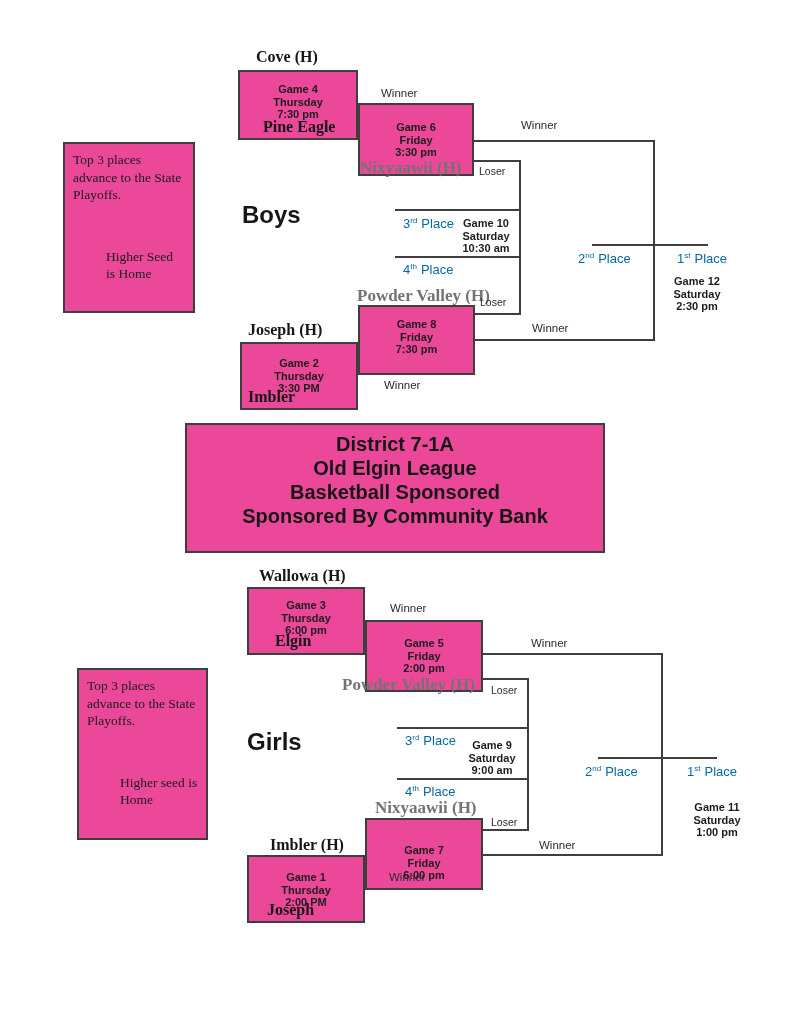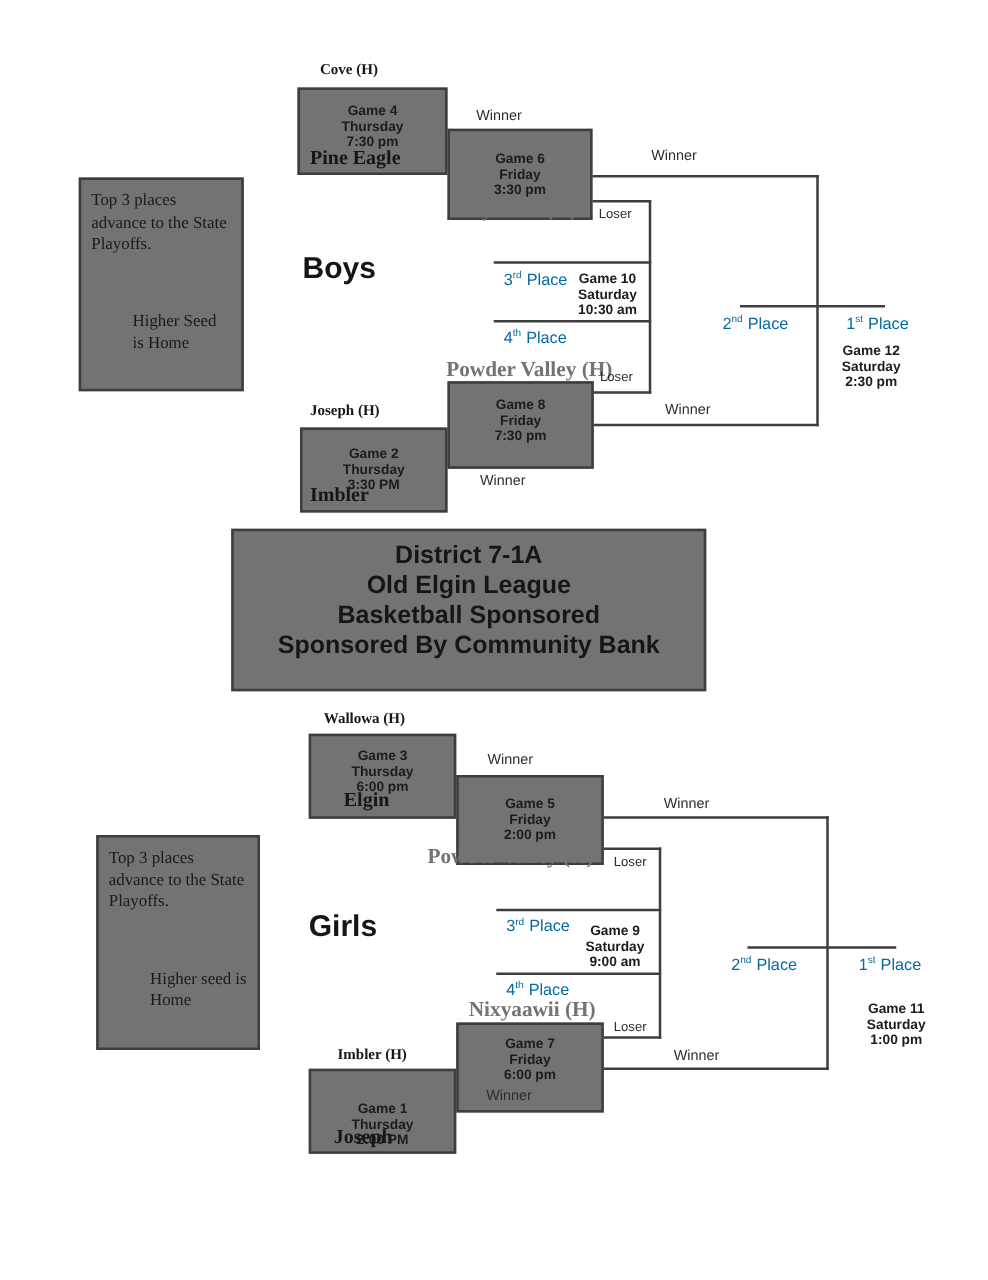--- a/index.html
+++ b/index.html
@@ -1,29 +1,29 @@
 <!DOCTYPE html>
 <html><head>
 <meta charset="utf-8">
 <style>
   html,body { margin:0; padding:0; background:#ffffff; }
   .sheet {
     position:relative; width:790px; height:1024px; background:#ffffff;
     font-family:"Liberation Sans", sans-serif; color:#1c1c1c; overflow:hidden;
   }
   .box {
-    position:absolute; border:2px solid #3e3e3e; box-sizing:border-box; background:#737373;
+    position:absolute; border:2px solid #3e3e3e; box-sizing:border-box; background:#ec4899;
   }
   .hline, .vline { position:absolute; background:#3e3e3e; }
   .gd { text-align:center; font-weight:bold; font-size:11px; line-height:12.5px; }
   .gd div { white-space:nowrap; }
   .gblock { position:absolute; }
   .seed {
     position:absolute; font-family:"Liberation Serif", serif; font-weight:bold;
-    font-size:12px; white-space:nowrap; color:#161616;
+    font-size:16px; white-space:nowrap; color:#161616;
   }
   .seed-in {
     position:absolute; font-family:"Liberation Serif", serif; font-weight:bold;
     font-size:16px; white-space:nowrap; color:#161616;
   }
   .host {
     position:absolute; font-family:"Liberation Serif", serif; font-weight:bold;
     font-size:17px; white-space:nowrap; color:#737373;
   }
   .wl { position:absolute; font-size:11.5px; color:#2c2c2c; white-space:nowrap; }
@@ -52,21 +52,21 @@
 
   <div class="section-label" style="left:242px; top:201px;">Boys</div>
 
   <div class="seed" style="left:256px; top:48px;">Cove (H)</div>
   <div class="box" style="left:238px; top:70px; width:120px; height:70px;">
     <div class="gd" style="padding-top:11px;">
       <div>Game 4</div>
       <div>Thursday</div>
       <div>7:30 pm</div>
     </div>
-    <div class="seed-in" style="left:8px; bottom:2px;">Pine Eagle</div>
+    <div class="seed-in" style="left:23px; bottom:2px;">Pine Eagle</div>
   </div>
   <div class="wl" style="left:381px; top:87px;">Winner</div>
 
   <div class="box" style="left:358px; top:103px; width:116px; height:73px;">
     <div class="gd" style="padding-top:16px;">
       <div>Game 6</div>
       <div>Friday</div>
       <div>3:30 pm</div>
     </div>
   </div>
@@ -124,21 +124,21 @@
   </div>
   <div class="place" style="left:677px; top:251px;">
     <span>1</span><sup>st</sup><span class="pw">Place</span>
   </div>
   <div class="gblock gd" style="left:665px; top:275px; width:64px;">
     <div>Game 12</div>
     <div>Saturday</div>
     <div>2:30 pm</div>
   </div>
 
-  <div class="box title-box" style="left:185px; top:423px; width:380px; height:130px;">
+  <div class="box title-box" style="left:185px; top:423px; width:420px; height:130px;">
     <div>District 7-1A</div>
     <div>Old Elgin League</div>
     <div>Basketball Sponsored</div>
     <div>Sponsored By Community Bank</div>
   </div>
 
   <div class="box note-box" style="left:77px; top:668px; width:131px; height:172px;">
     <p>Top 3 places advance to the State Playoffs.</p>
     <p class="note-home">Higher seed is Home</p>
   </div>
@@ -178,35 +178,35 @@
     <div>Saturday</div>
     <div>9:00 am</div>
   </div>
   <div class="hline" style="left:397px; top:778px; width:132px; height:2px;"></div>
   <div class="place" style="left:405px; top:784px;">
     <span>4</span><sup>th</sup><span class="pw">Place</span>
   </div>
 
   <div class="host" style="left:375px; top:798px;">Nixyaawii (H)</div>
   <div class="box" style="left:365px; top:818px; width:118px; height:72px;">
-    <div class="gd" style="padding-top:9px;">
+    <div class="gd" style="padding-top:24px;">
       <div>Game 7</div>
       <div>Friday</div>
       <div>6:00 pm</div>
     </div>
   </div>
   <div class="wl small" style="left:491px; top:816px;">Loser</div>
   <div class="hline" style="left:483px; top:829px; width:46px; height:2px;"></div>
 
   <div class="wl" style="left:539px; top:839px;">Winner</div>
   <div class="hline" style="left:483px; top:854px; width:180px; height:2px;"></div>
 
   <div class="seed" style="left:270px; top:836px;">Imbler (H)</div>
   <div class="box" style="left:247px; top:855px; width:118px; height:68px;">
-    <div class="gd" style="padding-top:24px;">
+    <div class="gd" style="padding-top:14px;">
       <div>Game 1</div>
       <div>Thursday</div>
       <div>2:00 PM</div>
     </div>
     <div class="seed-in" style="left:18px; bottom:2px;">Joseph</div>
   </div>
   <div class="wl" style="left:389px; top:871px;">Winner</div>
 
   <div class="hline" style="left:483px; top:653px; width:180px; height:2px;"></div>
   <div class="wl" style="left:531px; top:637px;">Winner</div>

